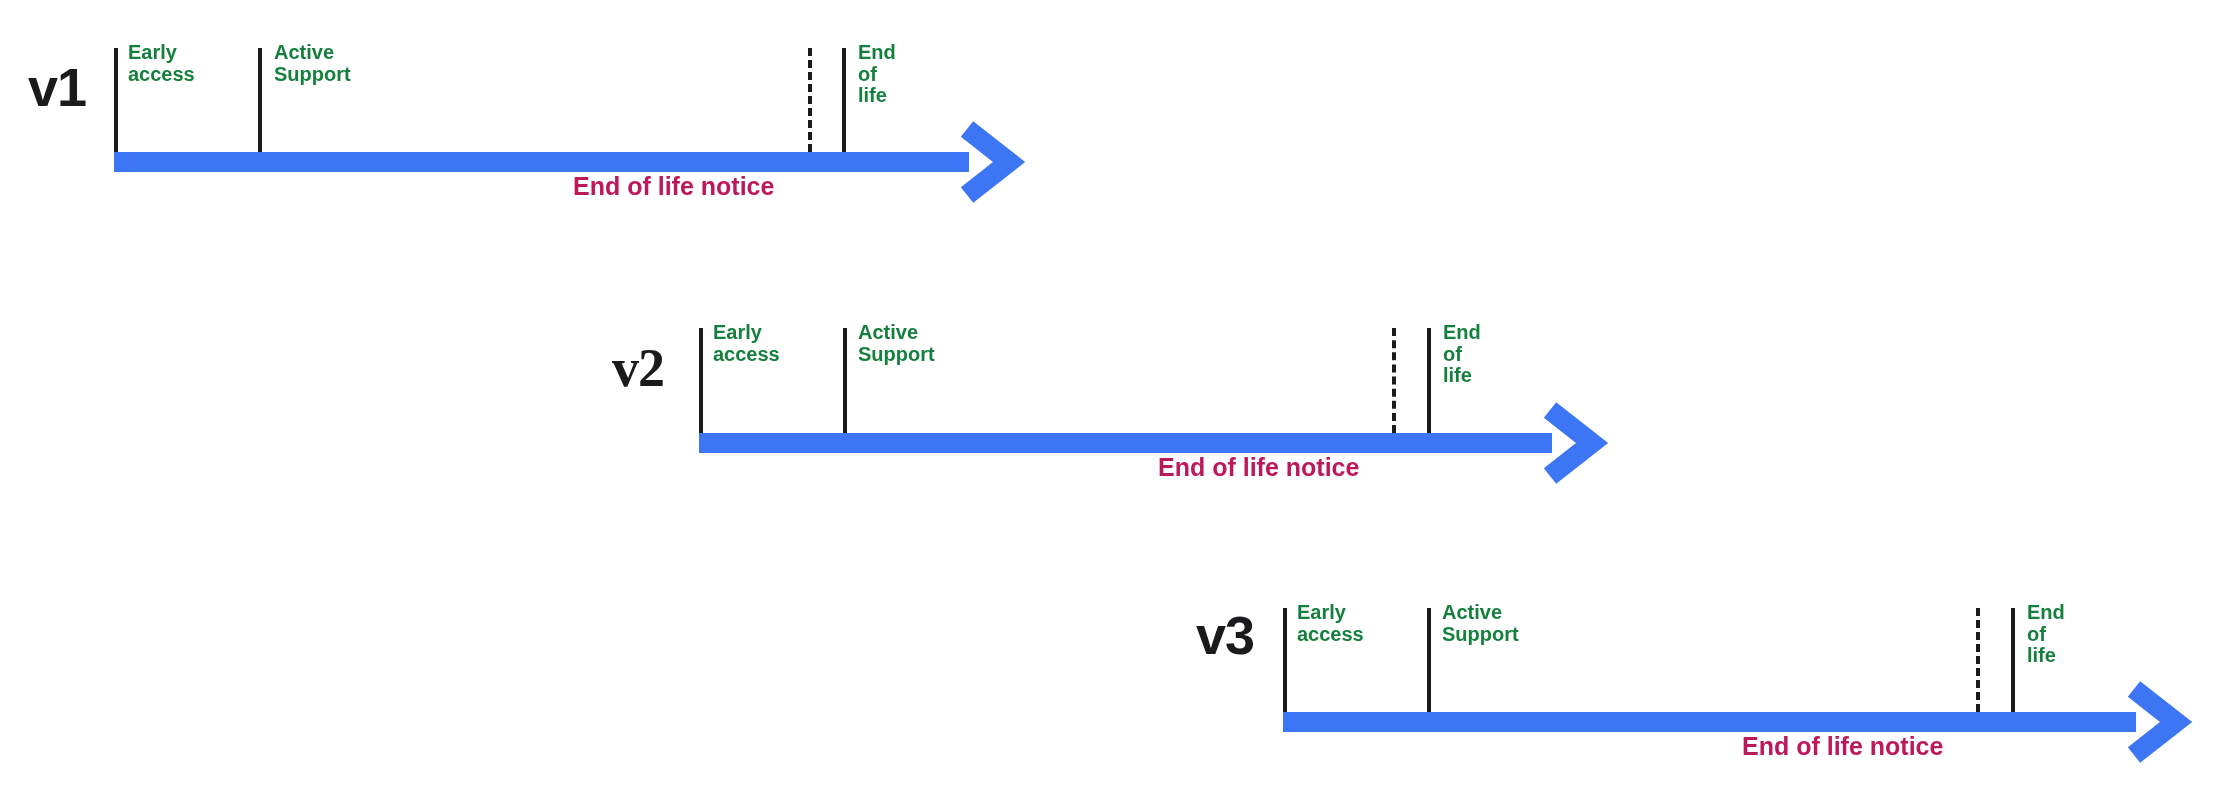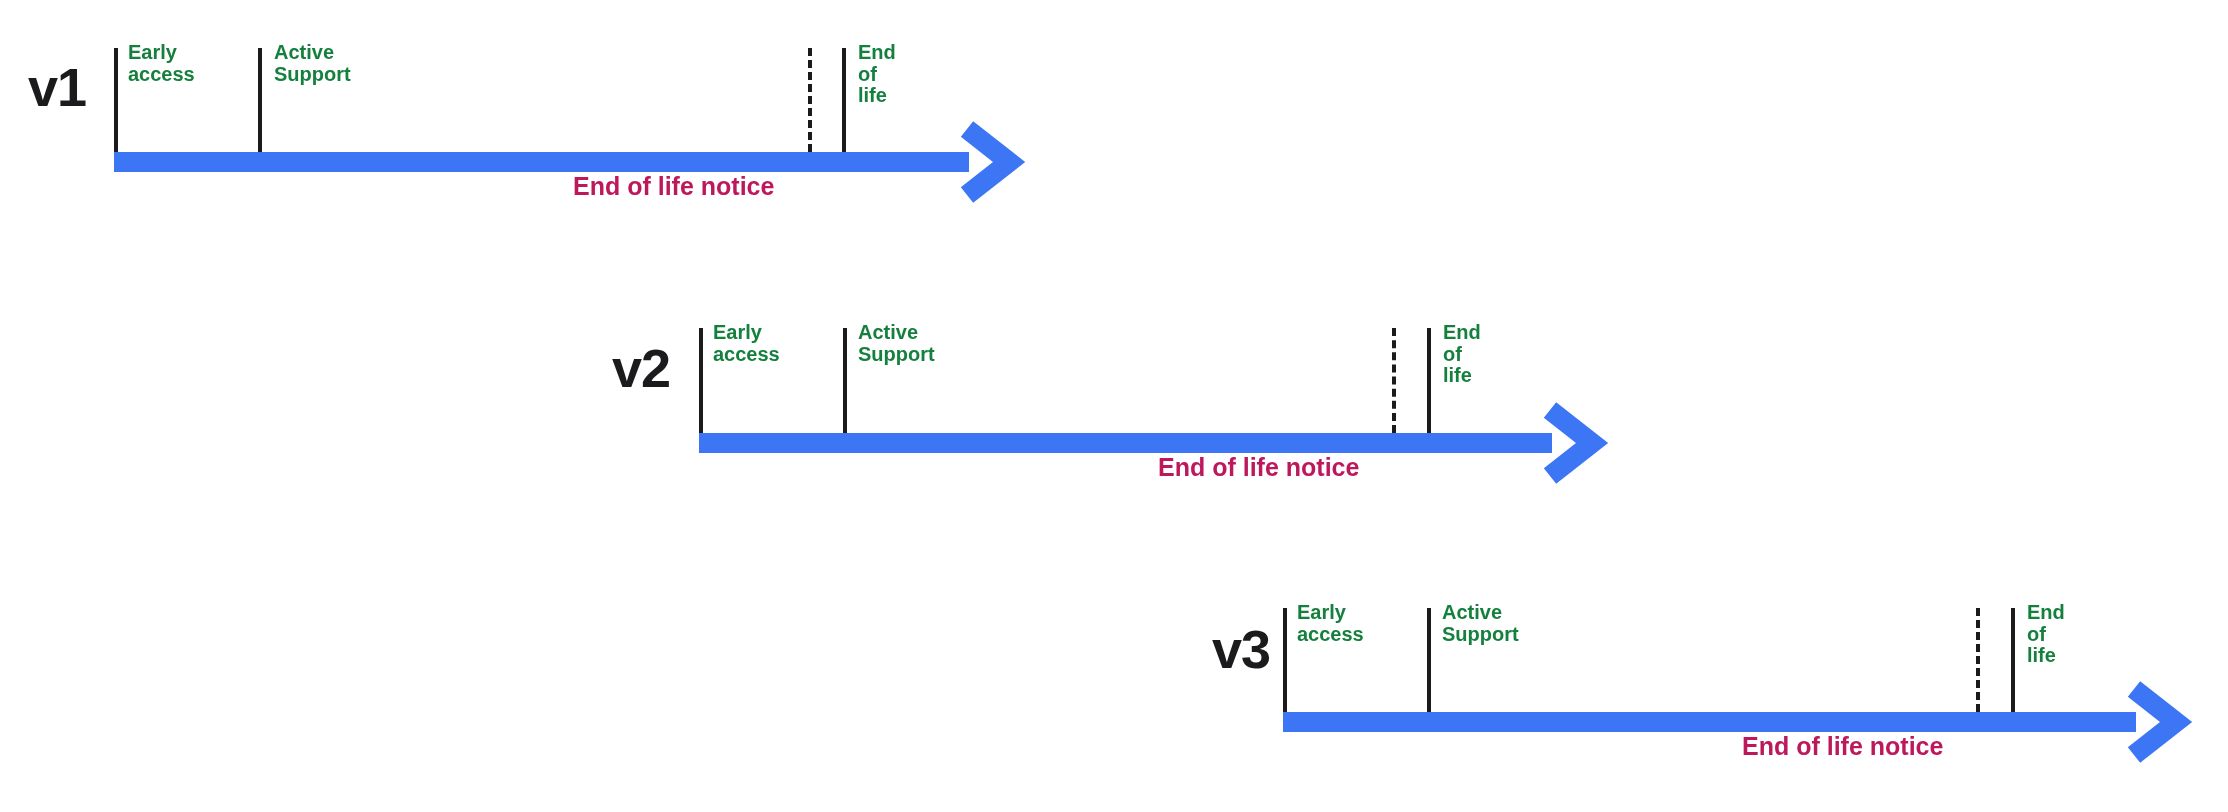--- a/index.html
+++ b/index.html
@@ -96,37 +96,37 @@
 access</div>
       <div class="phase-label" style="left: 274px; top: 42px;">Active Support</div>
       <div class="phase-label" style="left: 858px; top: 42px;">End of life</div>
       <div class="bar-track" style="left: 114px; top: 152px; width: 855px;"></div>
       <svg class="bar-arrow" width="62" height="86" viewBox="0 0 62 86" style="left: 953px; top: 119px;">
         <polyline points="14,10 56,43 14,76" fill="none" stroke="#3d76f5" stroke-width="20" stroke-linecap="butt" stroke-linejoin="miter"></polyline>
       </svg>
       <div class="notice-label" style="left: 573px; top: 174px;">End of life notice</div>
     </div>
     <div class="timeline-row">
-      <div class="version-label" style="left: 612px; top: 341px;">v2</div>
+      <div class="version-label" style="left: 612px; top: 341px; font-family: Liberation Serif, serif;">v2</div>
       <div class="phase-divider" style="left: 699px; top: 328px; height: 105px;"></div>
       <div class="phase-divider" style="left: 843px; top: 328px; height: 105px;"></div>
       <div class="phase-divider dashed" style="left: 1392px; top: 328px; height: 105px;"></div>
       <div class="phase-divider" style="left: 1427px; top: 328px; height: 105px;"></div>
       <div class="phase-label" style="left: 713px; top: 322px;">Early
 access</div>
       <div class="phase-label" style="left: 858px; top: 322px;">Active Support</div>
       <div class="phase-label" style="left: 1443px; top: 322px;">End of life</div>
       <div class="bar-track" style="left: 699px; top: 433px; width: 853px;"></div>
       <svg class="bar-arrow" width="62" height="86" viewBox="0 0 62 86" style="left: 1536px; top: 400px;">
         <polyline points="14,10 56,43 14,76" fill="none" stroke="#3d76f5" stroke-width="20" stroke-linecap="butt" stroke-linejoin="miter"></polyline>
       </svg>
       <div class="notice-label" style="left: 1158px; top: 455px;">End of life notice</div>
     </div>
     <div class="timeline-row">
-      <div class="version-label" style="left: 1196px; top: 622px; margin-left: 16px;">v3</div>
+      <div class="version-label" style="left: 1196px; top: 608px;">v3</div>
       <div class="phase-divider" style="left: 1283px; top: 608px; height: 104px;"></div>
       <div class="phase-divider" style="left: 1427px; top: 608px; height: 104px;"></div>
       <div class="phase-divider dashed" style="left: 1976px; top: 608px; height: 104px;"></div>
       <div class="phase-divider" style="left: 2011px; top: 608px; height: 104px;"></div>
       <div class="phase-label" style="left: 1297px; top: 602px;">Early
 access</div>
       <div class="phase-label" style="left: 1442px; top: 602px;">Active Support</div>
       <div class="phase-label" style="left: 2027px; top: 602px;">End of life</div>
       <div class="bar-track" style="left: 1283px; top: 712px; width: 853px;"></div>
       <svg class="bar-arrow" width="62" height="86" viewBox="0 0 62 86" style="left: 2120px; top: 679px;">

